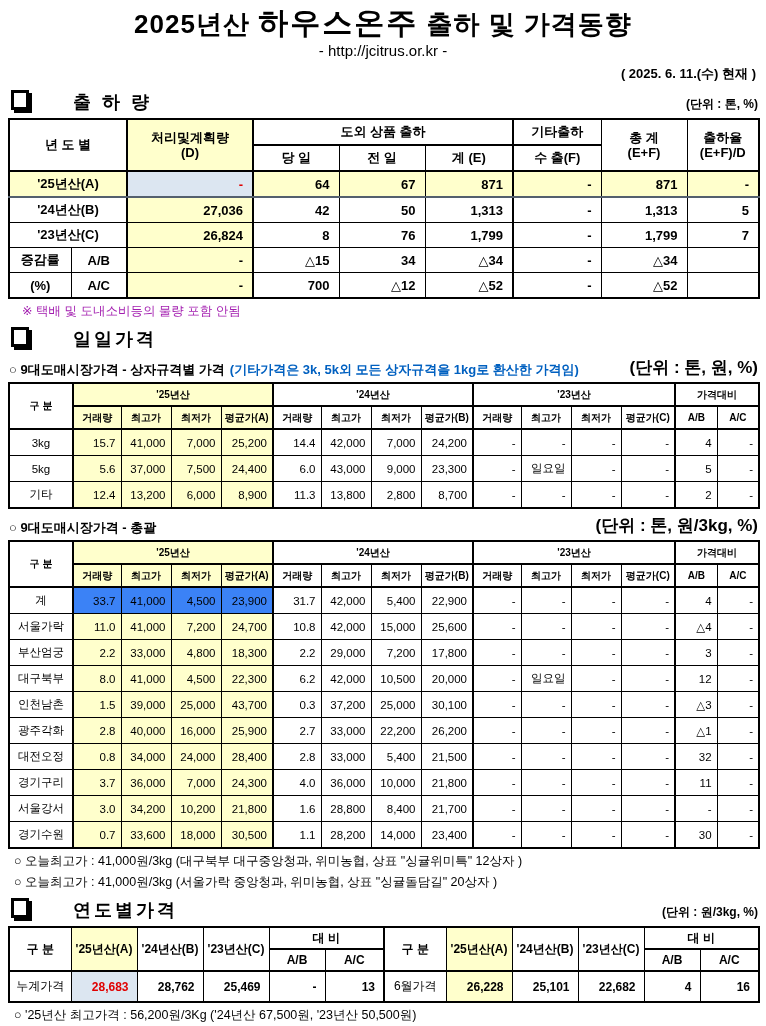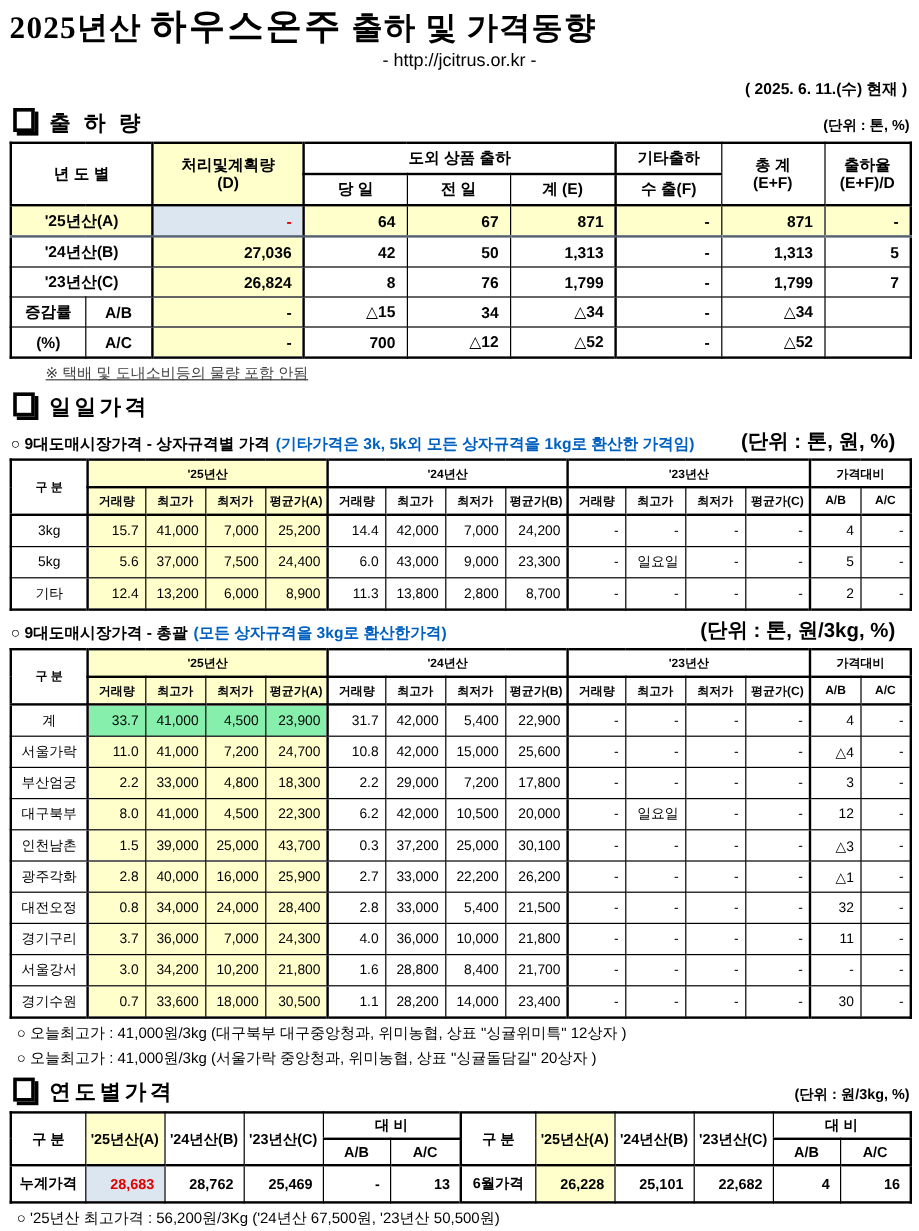--- a/index.html
+++ b/index.html
@@ -1,27 +1,27 @@
 <!DOCTYPE html>
 <html lang="ko"><head>
 <meta charset="utf-8">
 <style>
   html,body{margin:0;padding:0;background:#fff;}
   body{width:766px;height:1026px;overflow:hidden;color:#000;
        font-family:"Liberation Sans","DejaVu Sans",sans-serif;}
   .page{padding:4px 8px 0 8px;}
 
   
-  .title{font-weight:800;font-size:26px;line-height:34px;margin-top:2px;letter-spacing:1px;font-family:Liberation Serif, serif;}
+  .title{text-align:center;font-weight:800;font-size:26px;line-height:34px;margin-top:2px;letter-spacing:1px;}
   .title .brand{font-size:30px;letter-spacing:2px;}
   .url{text-align:center;font-size:15px;margin-top:1px;}
   .asof{text-align:right;font-size:13px;font-weight:700;margin:6px 2px 2px 0;}
 
   
-  .sec-head{display:flex;align-items:flex-end;margin:7px 0 4px 0;}
+  .sec-head{display:flex;align-items:flex-end;margin:7px 0 4px 0;gap:32px;}
   .sec-icon{width:12px;height:14px;border:3px solid #000;background:#fff;
             box-shadow:3px 3px 0 #000;display:inline-block;margin:0 12px 4px 3px;}
   .sec-title{font-size:18px;font-weight:800;letter-spacing:3px;}
   .sec-unit{margin-left:auto;font-size:12px;font-weight:700;padding-bottom:1px;}
 
   
   table{border-collapse:collapse;table-layout:fixed;width:750px;border:2px solid #000;}
   th,td{border:1px solid #000;overflow:hidden;white-space:nowrap;padding:0;}
   th{font-weight:700;text-align:center;}
   .ybg{background:#ffffcc;}
@@ -39,36 +39,36 @@
   tr.row-a th,tr.row-a td{border-top:2px solid #54606e;border-bottom:2px solid #54606e;}
 
   
   .tp{font-size:11.5px;}
   .tp thead th{height:21px;font-size:10px;}
   .tp tbody th{font-weight:400;height:25px;}
   .tp tbody td{text-align:right;padding-right:5px;font-weight:400;}
   .tp thead .g25{background:#ffffcc;}
   .tp tbody td:nth-child(n+2):nth-child(-n+5){background:#ffffcc;}
   .tp tbody td:nth-child(1n){height:25px;}
-  .tp tbody tr.total td:nth-child(-n+5){background:#86efac;margin-left:36px;}
+  .tp tbody tr.total td:nth-child(-n+5){background:#3b82f6;margin-left:36px;}
   .tp tbody th{border-right:2px solid #000;}
   .tp tbody td:nth-child(5),.tp tbody td:nth-child(9),.tp tbody td:nth-child(13){border-right:2px solid #000;}
 
-  .subline{display:flex;align-items:flex-end;margin:5px 12px 3px 1px;font-size:13px;font-weight:700;}
+  .subline{display:flex;align-items:flex-end;margin:5px 0 3px 1px;font-size:13px;font-weight:700;}
   .subline .hint{color:#0060c0;margin-left:5px;}
   .subline .u{margin-left:auto;font-size:17px;}
 
   
   .t4{font-size:12px;}
   .t4 thead th{height:20px;}
-  .t4 tbody th{height:29px;font-weight:700;border-radius:12px;}
+  .t4 tbody th{height:29px;font-weight:400;border-radius:12px;}
   .t4 tbody td{text-align:right;padding-right:8px;font-weight:700;}
 
   .note{font-size:12.5px;margin:4px 0 0 6px;line-height:17px;}
-  .note.redtxt{color:#404040;margin-left:30px;text-decoration:underline;}
+  .note.redtxt{color:#a21caf;margin-left:14px;}
 </style>
 </head>
 <body>
 
 <div class="page">
 
   <div class="title">
     <span>2025년산</span>
     <span class="brand">하우스온주</span>
     <span>출하 및 가격동향</span>
@@ -281,21 +281,20 @@
           <td>-</td>
           <td>-</td>
           <td>2</td>
           <td>-</td>
         </tr>
       </tbody>
   </table>
 
   <div class="subline">
     <span>○ 9대도매시장가격 - 총괄</span>
-    <span class="hint">(모든 상자규격을 3kg로 환산한가격)</span>
     <span class="u">(단위 : 톤, 원/3kg, %)</span>
   </div>
 
   <table class="tp">
     <colgroup>
       <col style="width:64px">
       <col style="width:48px">
         <col style="width:50px">
         <col style="width:50px">
         <col style="width:52px">

